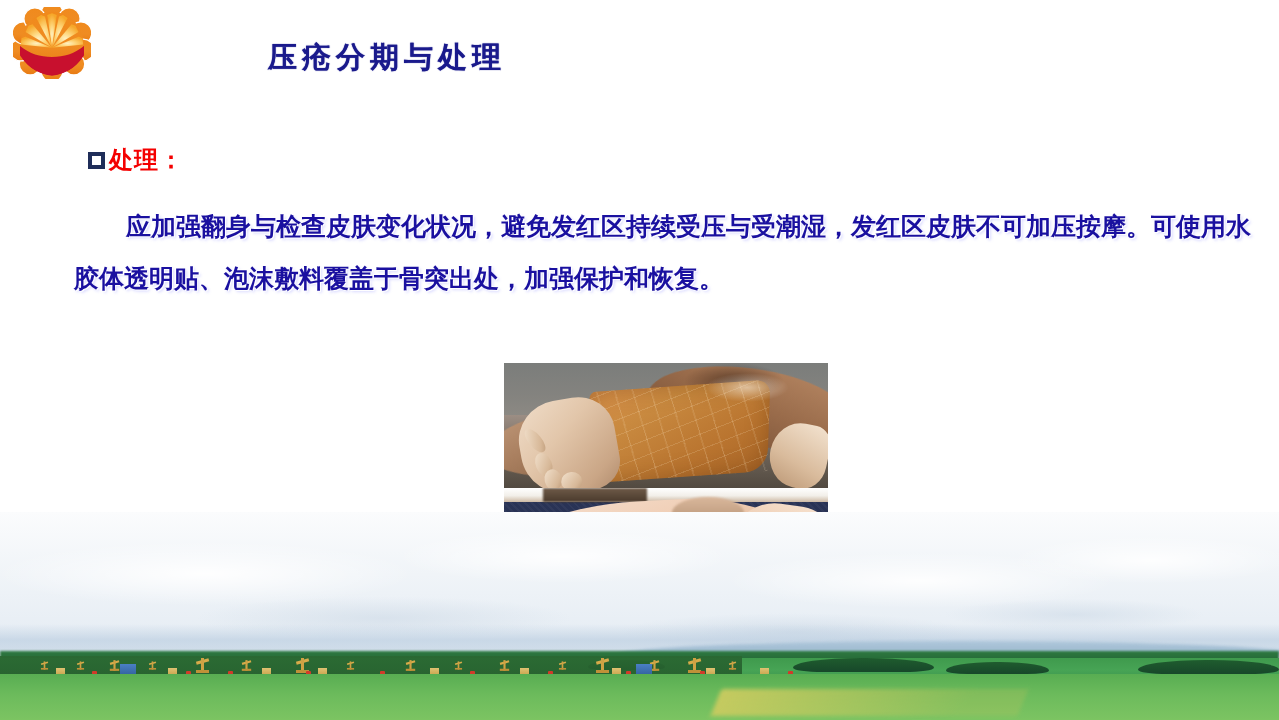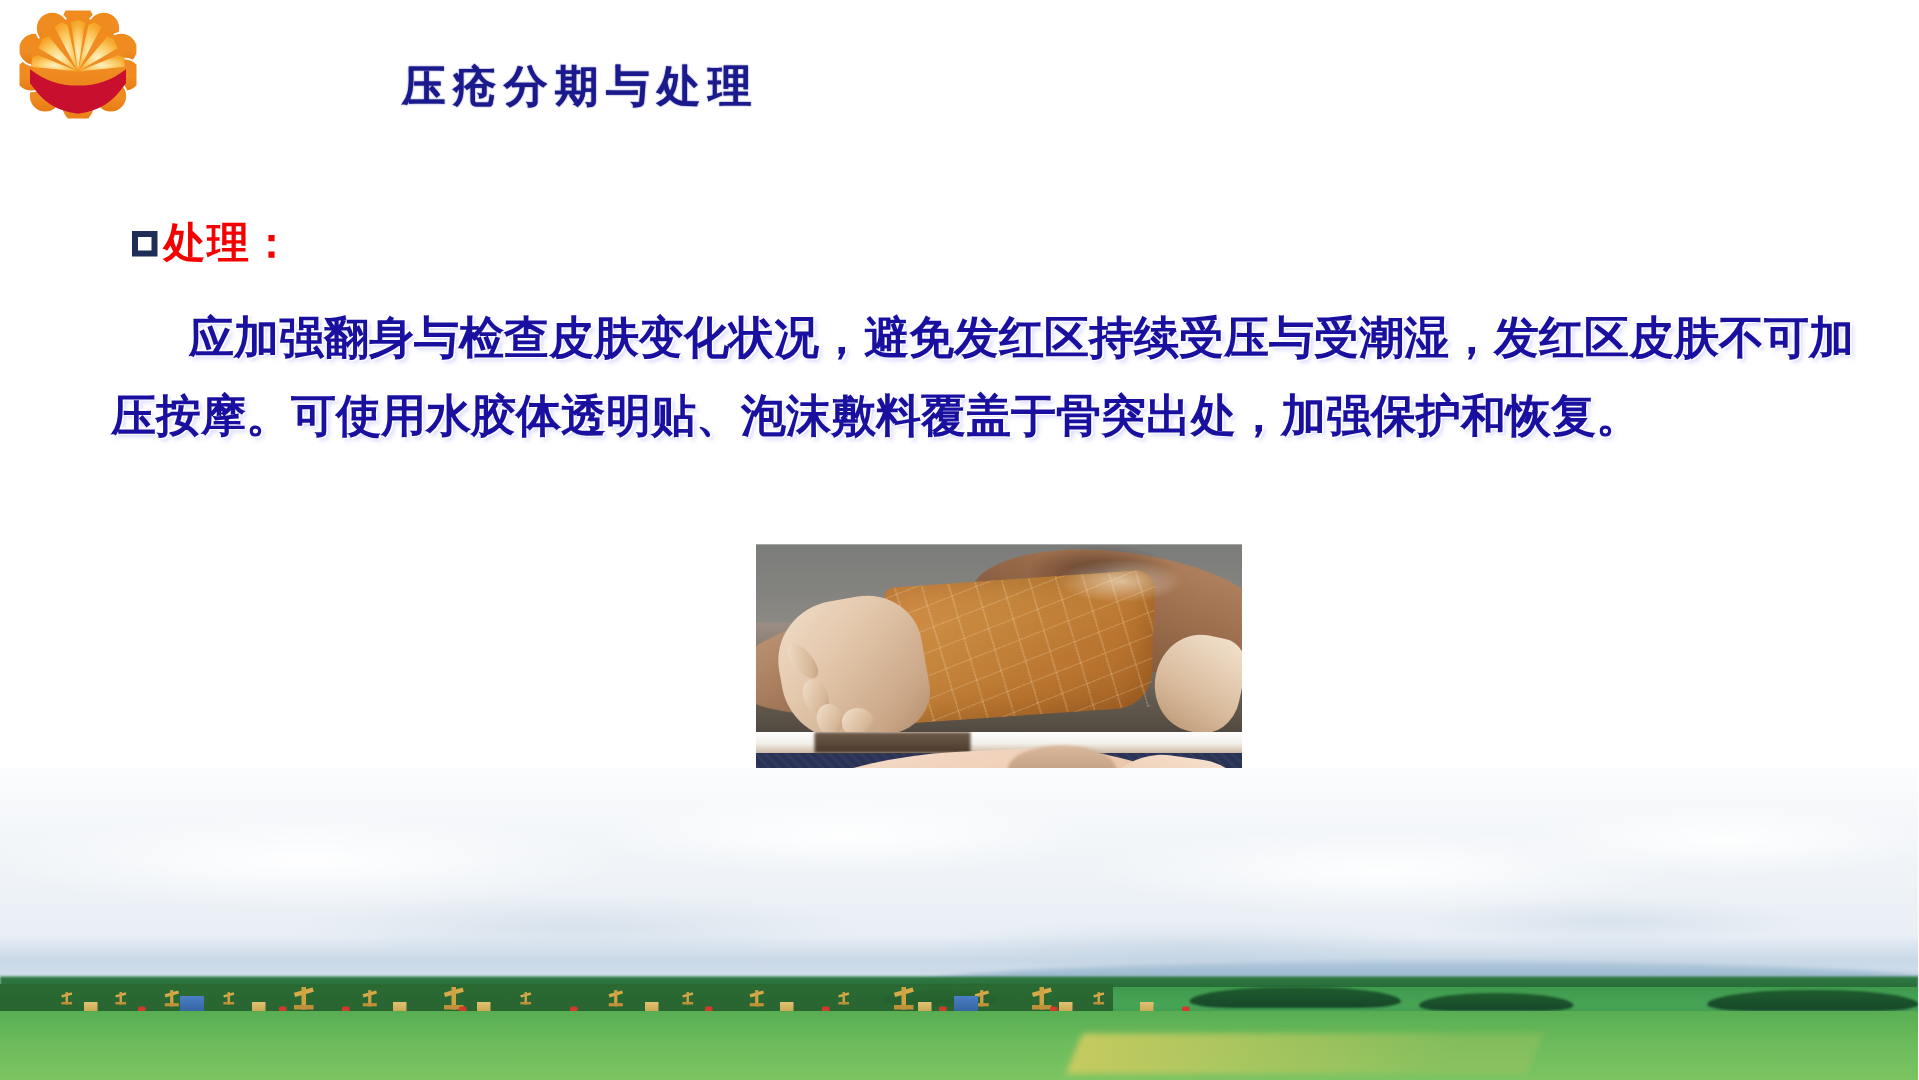--- a/index.html
+++ b/index.html
@@ -44,34 +44,34 @@
   }
   #bullet-square {
     width:17px; height:17px;
     border:4px solid #1f2d59;
     background:transparent;
     margin-right:4px;
     flex:none;
   }
   #bullet-label {
     font-family:"Liberation Sans", sans-serif;
-    font-size:28px;
+    font-size:24px;
     font-weight:bold;
     color:#f40000;
     letter-spacing:1px;
     line-height:1;
   }
 
   
   #body-text {
     position:absolute;
     left:74px; top:200px;
     width:1180px;
     font-family:"Liberation Sans", sans-serif;
-    font-size:30px;
+    font-size:25px;
     font-weight:bold;
     color:#1a10a0;
     line-height:52px;
     letter-spacing:0px;
     text-indent:52px;
     text-shadow:
       1px 1px 0 rgba(255,255,255,0.95),
      -1px -1px 0 rgba(255,255,255,0.85),
       2px 2px 3px rgba(200,200,255,0.7);
     word-break:break-all;

